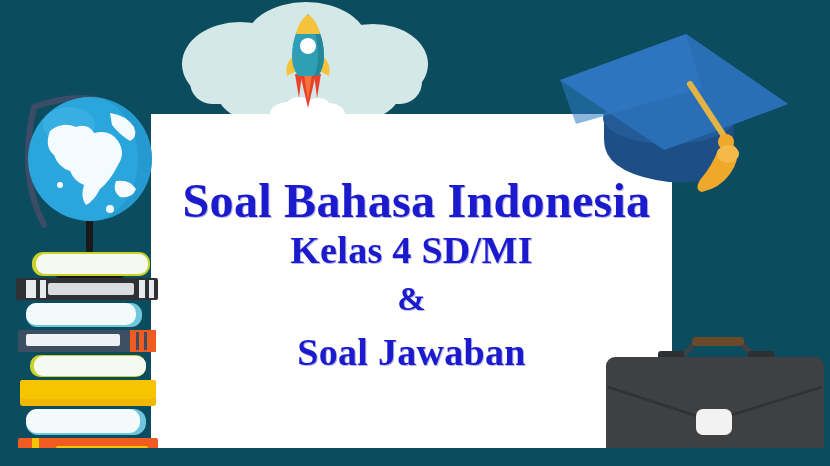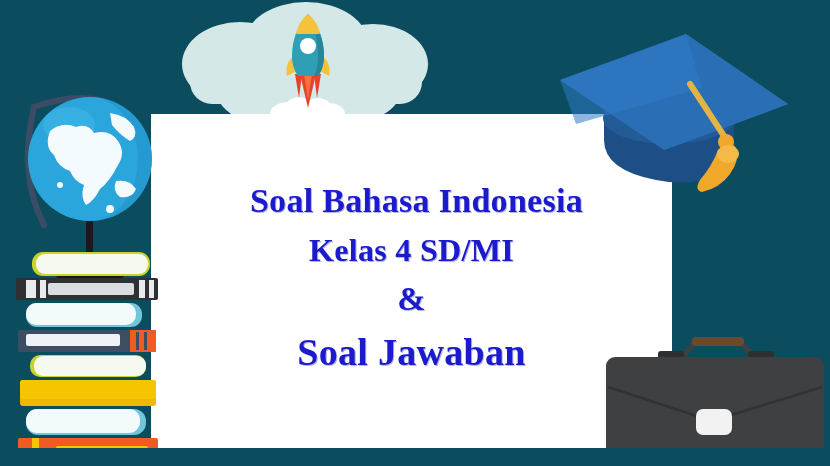--- a/index.html
+++ b/index.html
@@ -111,27 +111,27 @@
     width: 521px;
     text-align: center;
     z-index: 8;
     color: #1b1bcd;
     font-family: "Liberation Serif", serif;
     font-weight: bold;
     letter-spacing: 0.3px;
     text-shadow: 1px 1px 0 rgba(120,120,210,.55);
   }
   .line-1 {
-    font-size: 34px;
+    font-size: 48px;
     line-height: 46px;
     white-space: nowrap;
     padding-left: 10px;
   }
   .line-2 {
-    font-size: 32px;
+    font-size: 38px;
     line-height: 52px;
     white-space: nowrap;
   }
   .line-3 {
     font-size: 34px;
     line-height: 46px;
   }
   .line-4 {
     font-size: 38px;
     line-height: 60px;

